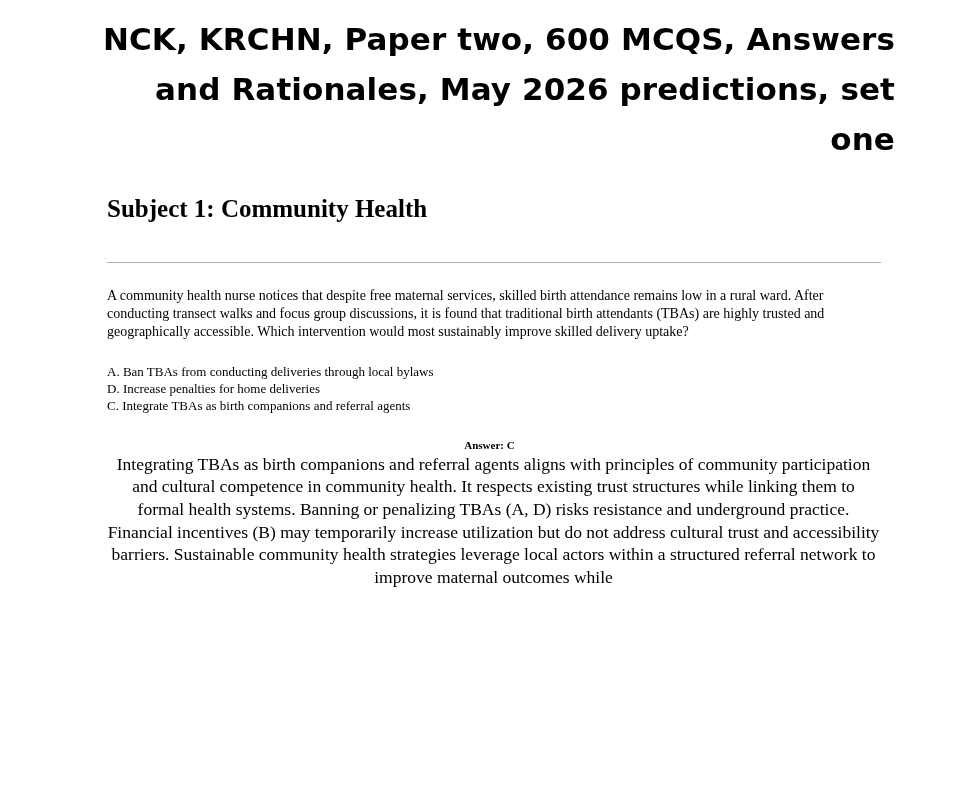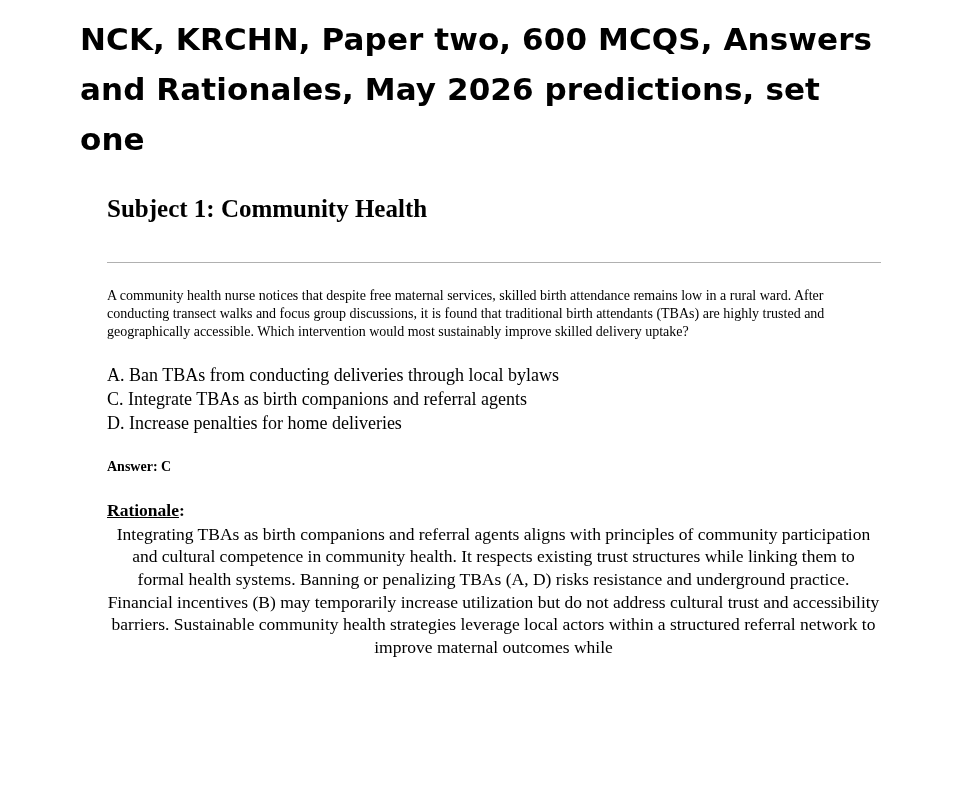--- a/index.html
+++ b/index.html
@@ -19,21 +19,21 @@
     height: 801px;
     box-sizing: border-box;
     padding: 0;
     position: relative;
   }
   .doc-title {
     font-family: "DejaVu Sans", sans-serif;
     font-weight: bold;
     font-size: 31px;
     line-height: 1.62;
-    text-align: left;
+    text-align: right;
     margin: 0;
     padding: 14px 80px 0 80px;
     letter-spacing: 0.1px;
   }
   .subject-heading {
     font-family: "Liberation Serif", serif;
     font-weight: bold;
     font-size: 25px;
     margin: 30px 0 9px 0;
     padding: 0 0 0 107px;
@@ -53,31 +53,32 @@
   }
   .body-text {
     font-family: "Liberation Serif", serif;
     font-size: 14px;
     line-height: 1.29;
     padding: 0 95px 0 107px;
     margin: 24px 0 0 0;
   }
   .options {
     font-family: "Liberation Serif", serif;
-    font-size: 18px;
+    font-size: 13px;
     line-height: 1.335;
     padding: 0 95px 0 107px;
     margin: 22px 0 0 0;
   }
   .answer {
     font-family: "Liberation Serif", serif;
     font-weight: bold;
-    font-size: 14px;
+    font-size: 11px;
     padding: 0 95px 0 107px;
     margin: 24px 8px 0 0;
+    text-align: center;
   }
   .rationale-label {
     font-family: "Liberation Serif", serif;
     font-weight: bold;
     font-size: 17.5px;
     padding: 0 95px 0 107px;
     margin: 25px 0 0 0;
   }
   .rationale-label .underline-part {
     text-decoration: underline;
@@ -100,23 +101,22 @@
 
   <h2 class="subject-heading">Subject 1: Community Health</h2>
 
   <hr class="divider">
 
 
   <div class="body-text">A community health nurse notices that despite free maternal services, skilled birth attendance remains low in a rural ward. After conducting transect walks and focus group discussions, it is found that traditional birth attendants (TBAs) are highly trusted and geographically accessible. Which intervention would most sustainably improve skilled delivery uptake?</div>
 
   <div class="options">
     <div>A. Ban TBAs from conducting deliveries through local bylaws</div>
+    <div>D. Increase penalties for home deliveries</div>
     <div>C. Integrate TBAs as birth companions and referral agents</div>
-    <div>D. Increase penalties for home deliveries</div>
   </div>
 
   <div class="answer">Answer: C</div>
 
-  <div class="rationale-label"><span class="underline-part">Rationale</span><span>:</span></div>
 
   <div class="rationale-text">Integrating TBAs as birth companions and referral agents aligns with principles of community participation and cultural competence in community health. It respects existing trust structures while linking them to formal health systems. Banning or penalizing TBAs (A, D) risks resistance and underground practice. Financial incentives (B) may temporarily increase utilization but do not address cultural trust and accessibility barriers. Sustainable community health strategies leverage local actors within a structured referral network to improve maternal outcomes while</div>
 
 </div>
 
 </body></html>

